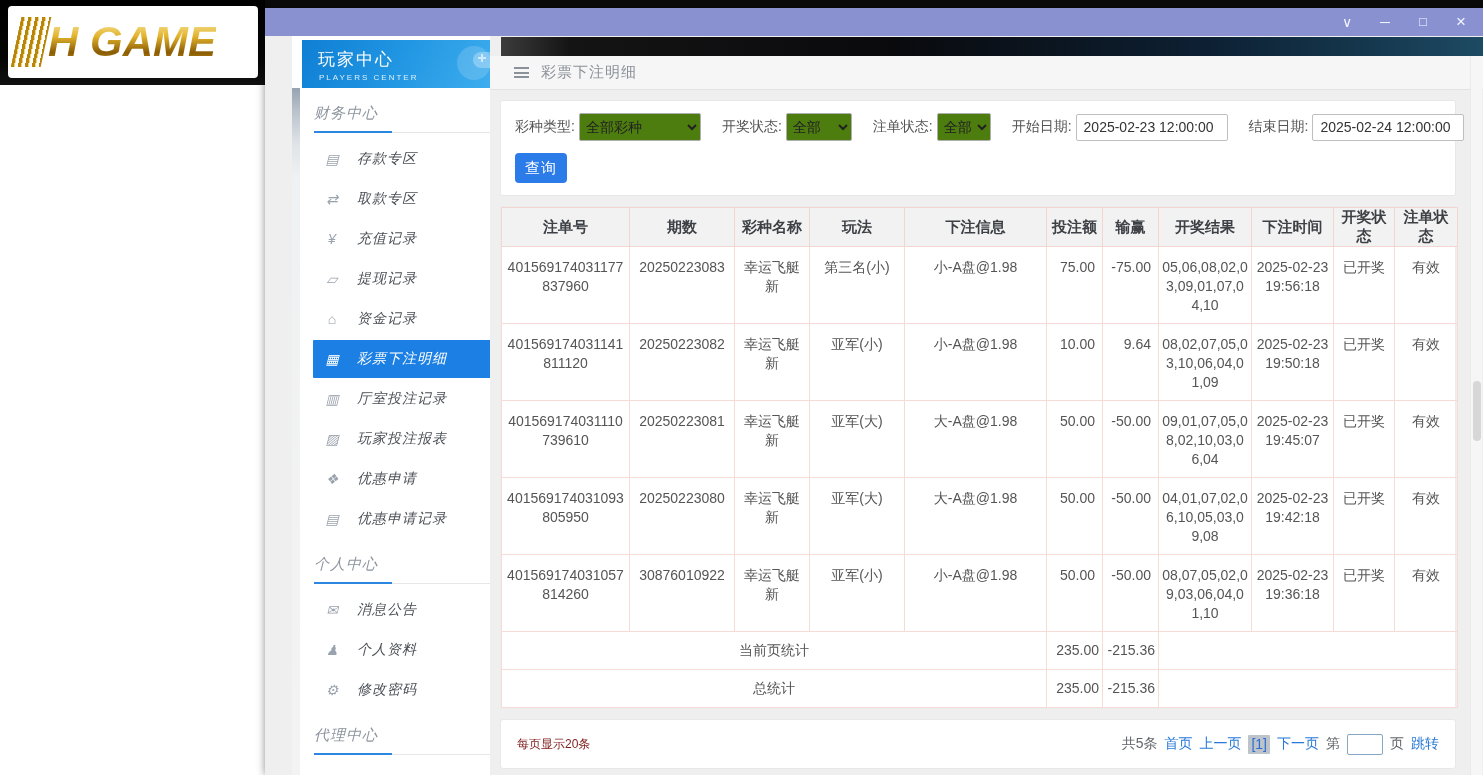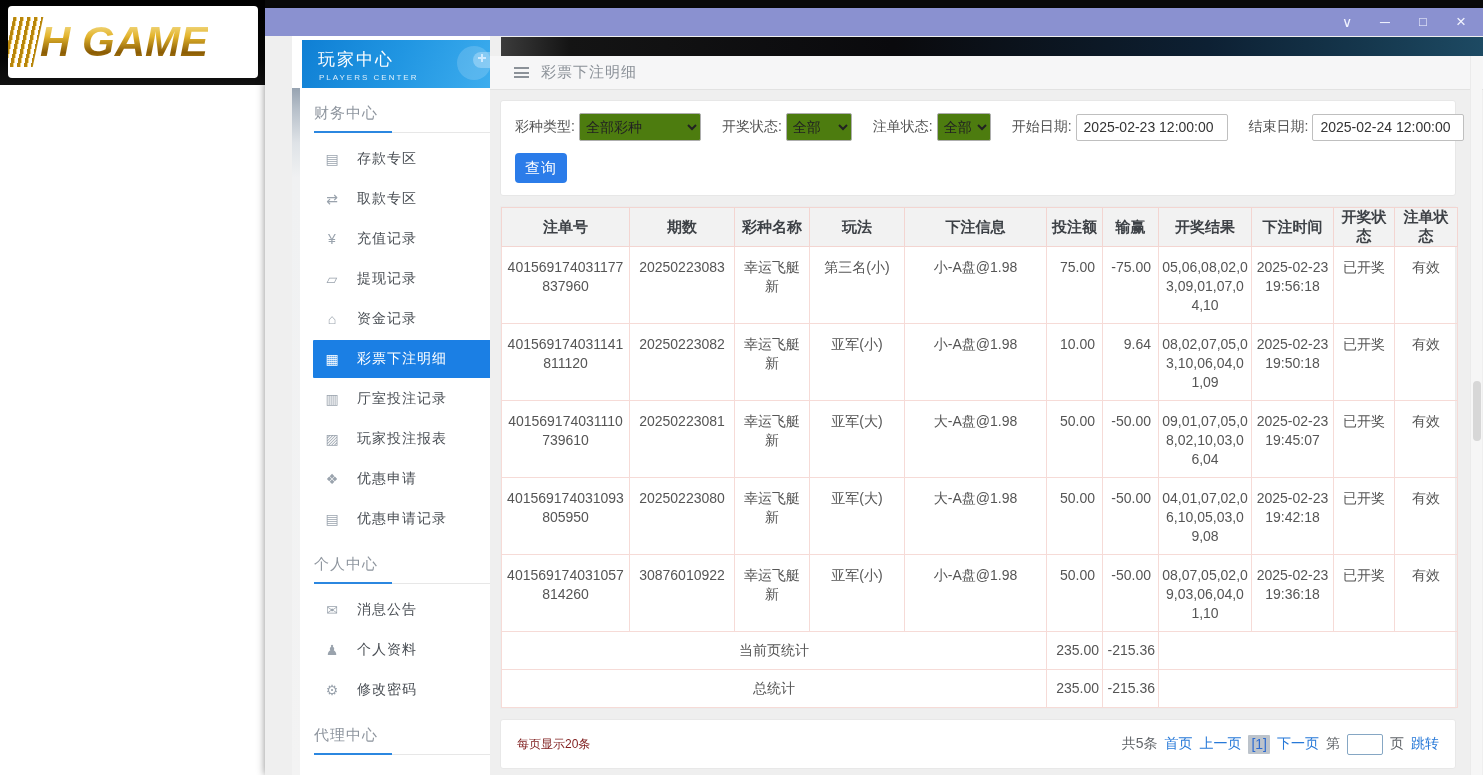--- a/index.html
+++ b/index.html
@@ -3,21 +3,21 @@
 <meta charset="utf-8">
 <style>
   * { margin:0; padding:0; box-sizing:border-box; }
   html,body { width:1483px; height:775px; overflow:hidden; background:#ffffff;
     font-family:"Liberation Sans", sans-serif; }
 
   
   .logo-band { position:absolute; left:0; top:0; width:265px; height:85px;
     background:linear-gradient(180deg,#000 0%,#050505 70%,#111 100%); }
   .logo-box { position:absolute; left:8px; top:6px; width:250px; height:72px;
-    background:#fff; border-radius:4px; display:flex; align-items:center; padding-left:0; overflow:hidden; }
+    background:#fff; border-radius:4px; display:flex; align-items:center; padding-left:8px; overflow:hidden; }
   .logo-emblem { width:30px; height:50px; margin-right:2px; transform:skewX(-12deg);
     background:repeating-linear-gradient(90deg,#b8860b 0 3px,#f3d27a 3px 4px,transparent 4px 7px); }
   .logo-text { font-style:italic; font-weight:bold; font-size:42px; letter-spacing:0px; white-space:nowrap;
     background:linear-gradient(180deg,#f9ecb0 0%,#e3b42c 38%,#8a5c04 72%,#d09a20 100%);
     -webkit-background-clip:text; background-clip:text; color:transparent; }
   .top-black { position:absolute; left:265px; top:0; right:0; height:8px; background:#0a0a0a; }
 
   
   .app-window { position:absolute; left:265px; top:8px; width:1218px; height:767px;
     background:#efefef; box-shadow:0 0 8px rgba(0,0,0,.45); }
@@ -37,21 +37,21 @@
     background:rgba(255,255,255,.16); }
   .side-header .bub2 { position:absolute; right:4px; top:22px; width:22px; height:22px; border-radius:50%;
     background:rgba(255,255,255,.12); }
   .side-header .pad { position:absolute; right:18px; top:12px; width:26px; height:16px; border-radius:8px;
     background:rgba(220,240,255,.35); }
   .side-header .pad:before { content:""; position:absolute; left:5px; top:5px; width:8px; height:2px; background:#cfeaff; }
   .side-header .pad:after { content:""; position:absolute; left:8px; top:2px; width:2px; height:8px; background:#cfeaff; }
   .side-title { position:relative; color:#fff; font-size:17px; letter-spacing:2px; margin:8px 0 0 16px; }
   .side-sub { position:relative; color:rgba(255,255,255,.85); font-size:8px; letter-spacing:2px; margin:2px 0 0 17px; }
 
-  .side-sections { position:absolute; left:0; top:52px; width:242px; bottom:16px; overflow:hidden; }
+  .side-sections { position:absolute; left:0; top:52px; width:242px; bottom:16px; overflow:hidden;font-style:italic; }
   .sec-label { color:#8e959e; font-size:15px; letter-spacing:1px; margin:16px 0 0 22px; }
   .sec-line { position:relative; height:1px; background:#e7e7e7; margin:9px 12px 6px 22px; }
   .sec-line:before { content:""; position:absolute; left:0; top:-1px; width:78px; height:2px; background:#2b87e0; }
   .side-item { height:40px; display:flex; align-items:center; cursor:pointer; position:relative; }
   .side-item .ic { width:16px; margin-left:32px; text-align:center; color:#9aa3ad; font-size:14px; }
   .side-item .lb { margin-left:17px; color:#4a4f55; font-size:14px; letter-spacing:1px; }
   .side-item.active { background:#1b7fe4; height:38px; margin:1px 12px 1px 21px; border-radius:1px; }
   .side-item.active .ic { color:#fff; margin-left:11px; }
   .side-item.active .lb { color:#fff; }
   .side-item.active .arrow { position:absolute; right:10px; color:#fff; font-size:14px; }

